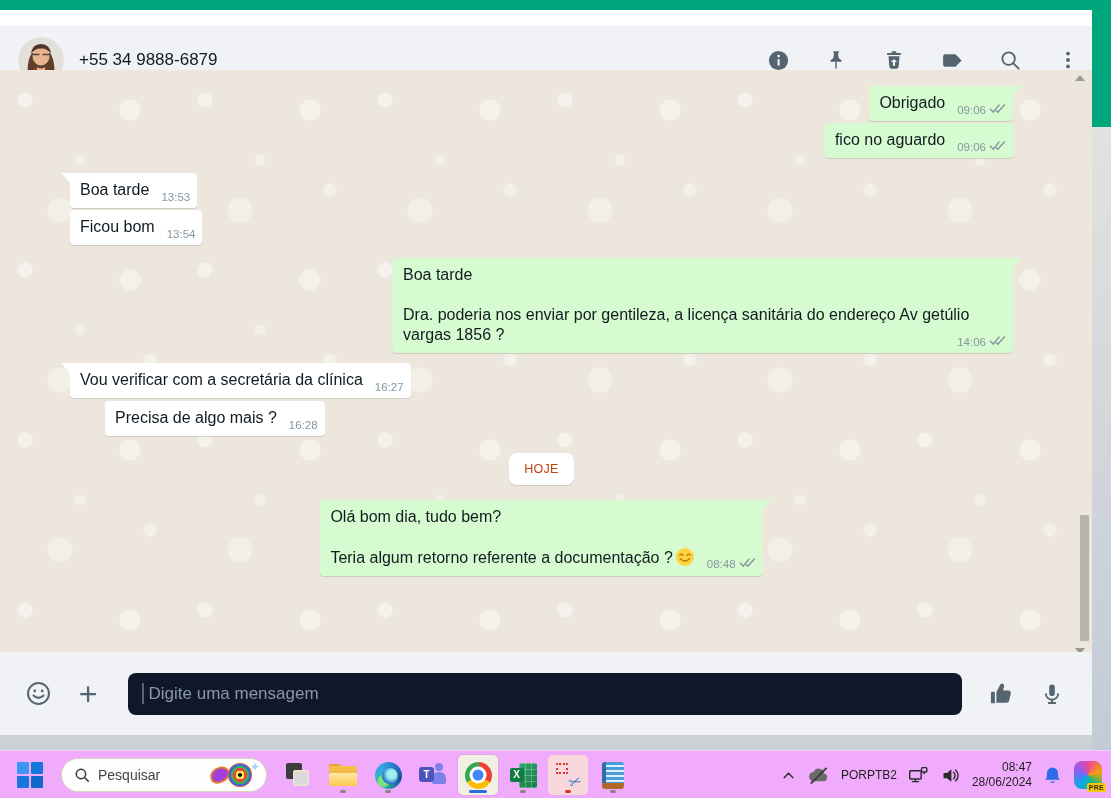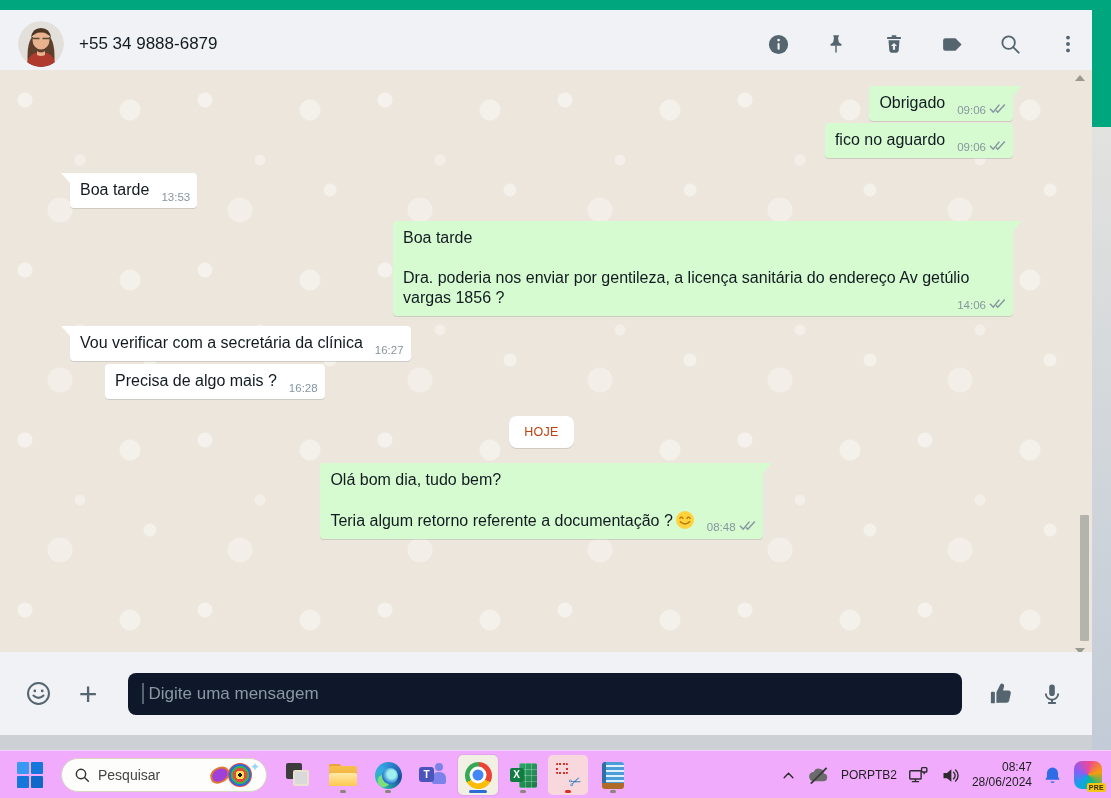--- a/index.html
+++ b/index.html
@@ -12,21 +12,21 @@
   .teal-top   { position:absolute; left:0; top:0; width:1111px; height:10px; background:#00a67e; }
   .teal-right { position:absolute; left:1090px; top:0; width:21px; height:127px; background:#00a67e; }
   .desktop-strip { position:absolute; left:1090px; top:127px; width:21px; height:623px;
                    background:linear-gradient(#e2e2df, #c2cbd7); }
 
   
   .window { position:absolute; left:0; top:10px; width:1092px; height:740px; background:#fff; }
   .win-edge { position:absolute; left:0; top:725px; width:1092px; height:15px; background:#cdd1d5; }
 
   
-  .chat-header { position:absolute; left:0; top:0; width:1092px; height:68px; background:#f0f2f5;
+  .chat-header { position:absolute; left:0; top:16px; width:1092px; height:68px; background:#f0f2f5;
                  display:flex; align-items:center; padding:0 12px 0 18px; }
   .avatar { width:46px; height:46px; border-radius:50%; overflow:hidden; flex:0 0 auto; cursor:pointer; }
   .contact-name { margin-left:15px; font-size:17px; color:#111b21; }
   .header-icons { margin-left:auto; display:flex; align-items:center; gap:34px; }
   .hicon { width:24px; height:24px; display:flex; align-items:center; justify-content:center; cursor:pointer; }
 
   
   .chat { position:absolute; left:0; top:60px; width:1092px; height:582px; overflow:hidden;
           background-color:#ece6dc;
           background-image:
@@ -277,20 +277,29 @@
           </div>
           <div class="row in tail" style="margin-top: 15px;">
             <div class="bubble">
               <span class="msg-text">Boa tarde</span>
               <span class="meta">
                 <span class="time">13:53</span>
 
               </span>
             </div>
           </div>
+          <div class="row in" style="margin-top: 2px;">
+            <div class="bubble">
+              <span class="msg-text">Ficou bom</span>
+              <span class="meta">
+                <span class="time">13:54</span>
+
+              </span>
+            </div>
+          </div>
           <div class="row out tail wide" style="margin-top: 13px;">
             <div class="bubble">
               <span class="msg-text">Boa tarde
 
 Dra. poderia nos enviar por gentileza, a licença sanitária do endereço Av getúlio vargas 1856 ?</span>
               <span class="meta">
                 <span class="time">14:06</span>
                 <span class="ticks"><svg width="17" height="11" viewBox="0 0 17 11" fill="none" stroke="#8696a0" stroke-width="1.5">
                     <path d="M1 5.8l3.2 3.4L10.4 1.6"></path>
                     <path d="M7 7.4l1.8 1.8L15.8 1.6"></path>

